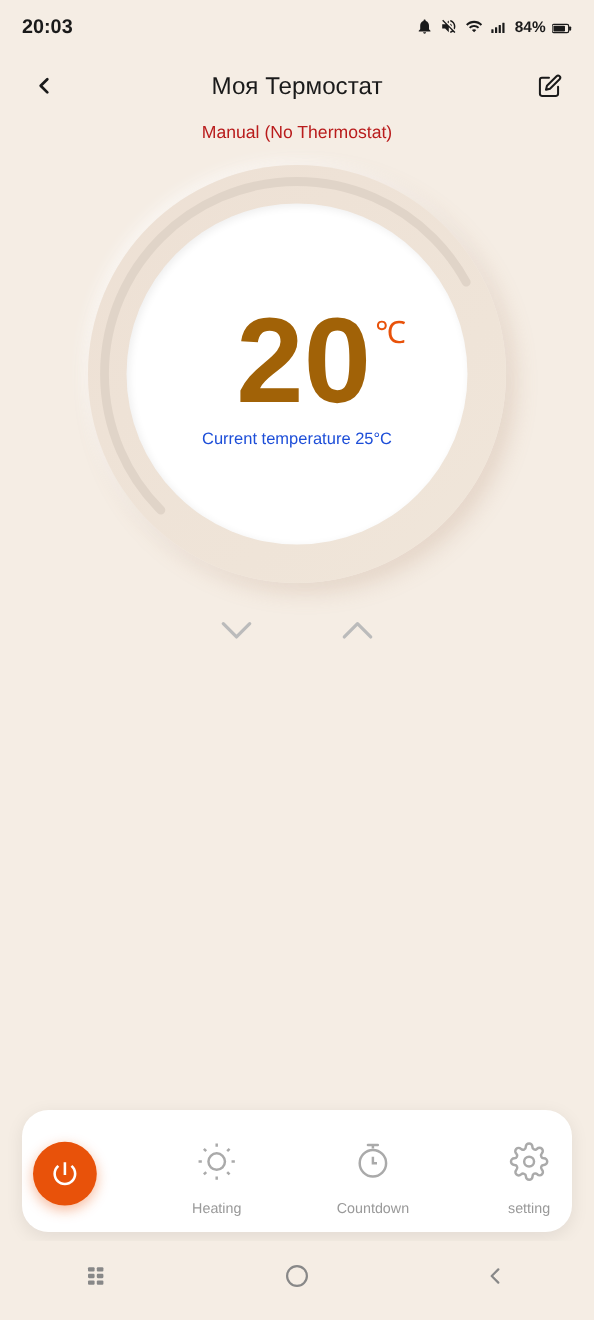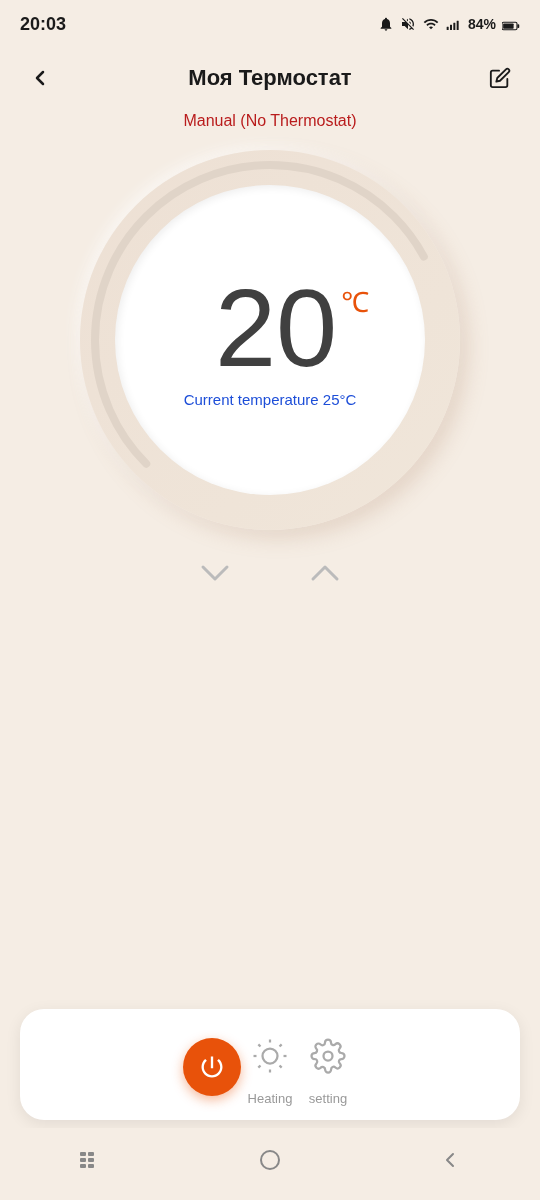--- a/index.html
+++ b/index.html
@@ -43,21 +43,21 @@
       width: 100%;
       height: 60px;
       display: flex;
       align-items: center;
       justify-content: space-between;
       padding: 0 20px;
       background: #f5ede4;
     }
     .header-title {
       font-size: 22px;
-      font-weight: 700;
+      font-weight: 400;
       color: #1a1a1a;
       flex: 1;
       text-align: center;
     }
     .back-btn, .edit-btn {
       width: 40px;
       height: 40px;
       display: flex;
       align-items: center;
       justify-content: center;
@@ -116,22 +116,22 @@
       position: relative;
     }
 
     .temp-display {
       display: flex;
       align-items: flex-start;
       line-height: 1;
     }
     .temp-number {
       font-size: 110px;
-      font-weight: 400;
-      color: #404040;
+      font-weight: 700;
+      color: #a16207;
       line-height: 1;
       margin-left: 44px;
     }
     .temp-unit {
       font-size: 28px;
       color: #e8520a;
       margin-top: 16px;
       margin-left: 4px;
     }
     .current-temp {
@@ -175,21 +175,21 @@
     .bottom-panel {
       position: absolute;
       bottom: 80px;
       left: 20px;
       right: 20px;
       background: #fff;
       border-radius: 24px;
       padding: 18px 10px 14px;
       display: flex;
       align-items: center;
-      justify-content: center;
+      justify-content: space-between;
       box-shadow: 0 4px 16px rgba(0,0,0,0.08);
     }
 
     .panel-item {
       display: flex;
       flex-direction: column;
       align-items: center;
       gap: 6px;
       cursor: pointer;
     }
@@ -349,20 +349,31 @@
         <line x1="18.36" y1="18.36" x2="19.78" y2="19.78"></line>
         <line x1="1" y1="12" x2="3" y2="12"></line>
         <line x1="21" y1="12" x2="23" y2="12"></line>
         <line x1="4.22" y1="19.78" x2="5.64" y2="18.36"></line>
         <line x1="18.36" y1="5.64" x2="19.78" y2="4.22"></line>
       </svg>
     </div>
     <span class="panel-label">Heating</span>
   </div>
 
+  <div class="panel-item">
+    <div class="panel-icon-wrap">
+      <svg width="36" height="36" viewBox="0 0 24 24" fill="none" stroke="#aaa" stroke-width="1.5">
+        <circle cx="12" cy="13" r="8"></circle>
+        <polyline points="12,9 12,13 14.5,13"></polyline>
+        <path d="M9 2h6" stroke-linecap="round"></path>
+        <path d="M12 2v2"></path>
+      </svg>
+    </div>
+    <span class="panel-label">Countdown</span>
+  </div>
 
   <div class="panel-item">
     <div class="panel-icon-wrap">
       <svg width="36" height="36" viewBox="0 0 24 24" fill="none" stroke="#aaa" stroke-width="1.5">
         <circle cx="12" cy="12" r="3"></circle>
         <path d="M19.4 15a1.65 1.65 0 0 0 .33 1.82l.06.06a2 2 0 0 1-2.83 2.83l-.06-.06a1.65 1.65 0 0 0-1.82-.33 1.65 1.65 0 0 0-1 1.51V21a2 2 0 0 1-4 0v-.09A1.65 1.65 0 0 0 9 19.4a1.65 1.65 0 0 0-1.82.33l-.06.06a2 2 0 0 1-2.83-2.83l.06-.06A1.65 1.65 0 0 0 4.68 15a1.65 1.65 0 0 0-1.51-1H3a2 2 0 0 1 0-4h.09A1.65 1.65 0 0 0 4.6 9a1.65 1.65 0 0 0-.33-1.82l-.06-.06a2 2 0 0 1 2.83-2.83l.06.06A1.65 1.65 0 0 0 9 4.68a1.65 1.65 0 0 0 1-1.51V3a2 2 0 0 1 4 0v.09a1.65 1.65 0 0 0 1 1.51 1.65 1.65 0 0 0 1.82-.33l.06-.06a2 2 0 0 1 2.83 2.83l-.06.06A1.65 1.65 0 0 0 19.4 9a1.65 1.65 0 0 0 1.51 1H21a2 2 0 0 1 0 4h-.09a1.65 1.65 0 0 0-1.51 1z"></path>
       </svg>
     </div>
     <span class="panel-label">setting</span>
   </div>

